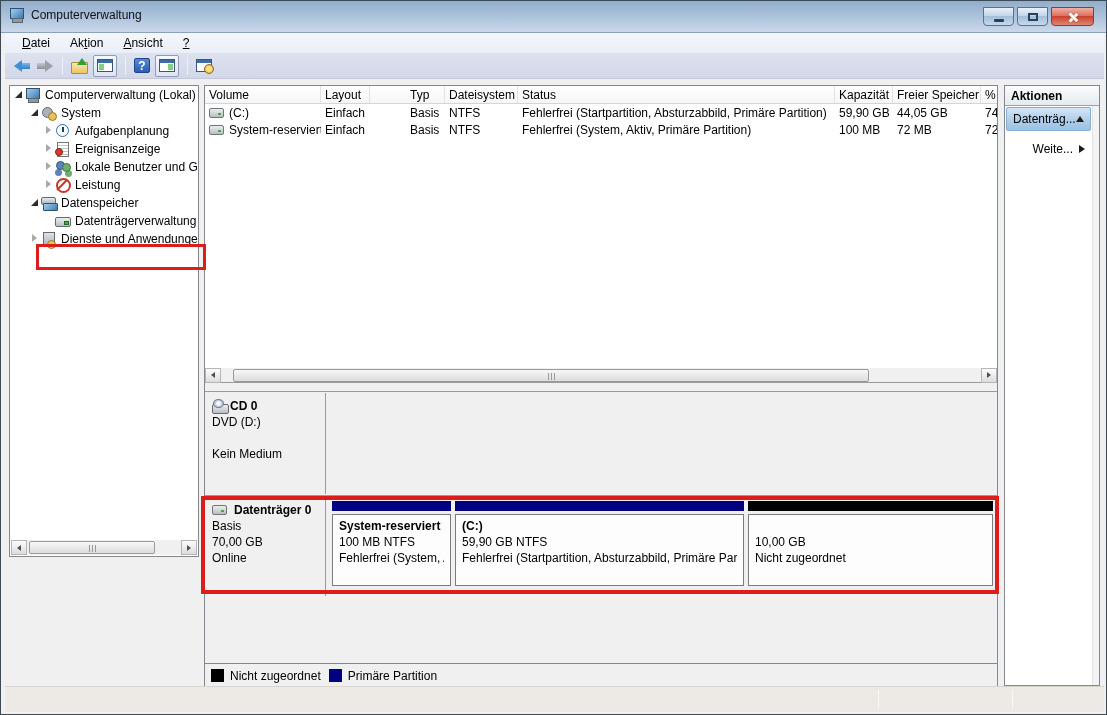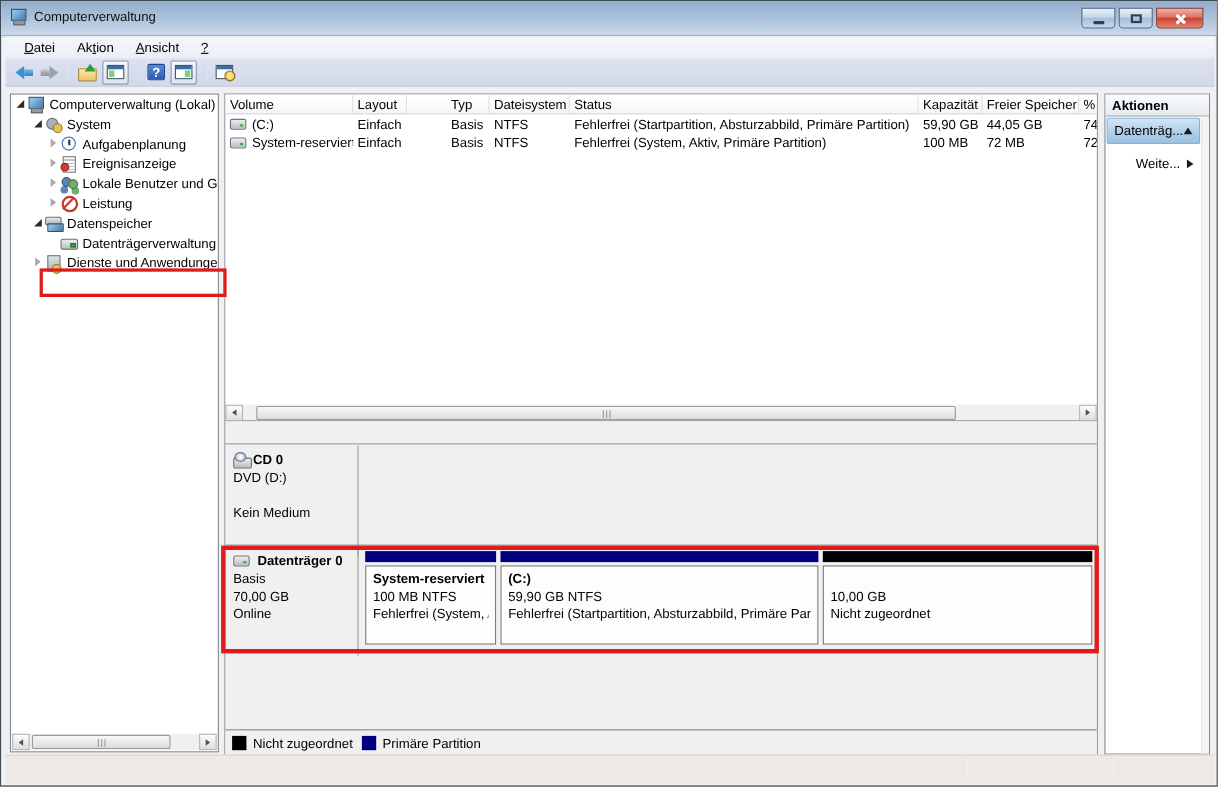--- a/index.html
+++ b/index.html
@@ -94,21 +94,21 @@
   .vol-ic::after { content:""; position:absolute; right:2px; top:4px; width:3px; height:2px; background:#3fae3f; }
 
   
   .tw { width:12px; flex:0 0 12px; height:12px; position:relative; }
   .tw.open::before { content:""; position:absolute; left:2px; top:2px; width:0; height:0; border-bottom:7px solid #2b2b2b; border-left:7px solid transparent; }
   .tw.closed::before { content:""; position:absolute; left:3px; top:1px; width:0; height:0; border-top:4.5px solid transparent; border-bottom:4.5px solid transparent; border-left:5px solid #a9a9a9; }
 
   
   .contentbg { position:absolute; left:4px; top:78px; width:1099px; height:607px; background:#f0f0f0; }
 
-  .tree-pane { position:absolute; left:8px; top:84px; width:190px; height:599px; background:#fff; border:1px solid #828790; overflow:hidden; }
+  .tree-pane { position:absolute; left:8px; top:84px; width:190px; height:472px; background:#fff; border:1px solid #828790; overflow:hidden; }
   .titem { display:flex; align-items:center; height:18px; white-space:nowrap; }
   .titem .tlabel { padding-left:4px; }
   .lvl0 { padding-left:3px; } .lvl1 { padding-left:19px; } .lvl2 { padding-left:33px; }
 
   .tree-hscroll { position:absolute; left:1px; bottom:1px; width:186px; height:15px; background:#f0f0f0; display:flex; align-items:center; }
 
   .main-pane { position:absolute; left:203px; top:84px; width:794px; height:601px; border:1px solid #828790; background:#f0f0f0; }
   .list-view { position:absolute; left:0; top:0; width:792px; height:282px; background:#fff; overflow:hidden; }
   .lv-header { display:flex; height:18px; background:linear-gradient(180deg,#ffffff,#f5f6f7); border-bottom:1px solid #d5d5d5; }
   .lv-hcell { padding:2px 4px; border-right:1px solid #e2e2e2; white-space:nowrap; overflow:hidden; }
@@ -125,21 +125,21 @@
   .sb-right::after { content:""; width:0;height:0;border-top:3.5px solid transparent;border-bottom:3.5px solid transparent;border-left:4px solid #4e5055; }
   .sb-thumb { height:13px; margin:0 1px; background:linear-gradient(180deg,#f8f8f8,#dcdcdc); border:1px solid #9a9a9a; border-radius:2px; position:relative; }
   .sb-thumb::after { content:""; position:absolute; left:50%; top:3px; width:1px; height:7px; background:#9a9a9a; box-shadow:-3px 0 0 #9a9a9a, 3px 0 0 #9a9a9a; }
   .main-thumb { width:636px; margin-left:12px; }
   .tree-thumb { width:126px; margin-left:2px; }
   .tree-track-fill { flex:1; }
 
   
   .graphic { position:absolute; left:0; top:297px; width:792px; height:304px; background:#f0f0f0; }
   .g-row { position:absolute; left:0; width:792px; border-top:1px solid #9a9a9a; }
-  .cd-row { top:20px; height:102px; }
+  .cd-row { top:8px; height:102px; }
   .disk-row { top:112px; height:100px; }
   .g-info { position:absolute; left:1px; top:1px; width:120px; height:100%; border-right:1px solid #9a9a9a; padding:5px 4px 0 6px; line-height:16px; }
   .g-info .bold-line { font-weight:bold; display:flex; align-items:center; gap:2px; }
   .partition { position:absolute; top:5px; height:88px; }
   .p1 { left:127px; width:119px; } .p2 { left:250px; width:289px; } .p3 { left:543px; width:245px; }
   .pbar { height:10px; width:100%; }
   .pbar.navy { background:#000080; } .pbar.black { background:#000000; }
   .pbox { margin-top:3px; height:72px; background:#fdfdfd; border:1px solid #7b7b7b; padding:3px 6px; line-height:16px; overflow:hidden; }
   .pbox div { white-space:nowrap; overflow:hidden; }
   .pbox .plabel { font-weight:bold; min-height:16px; }

